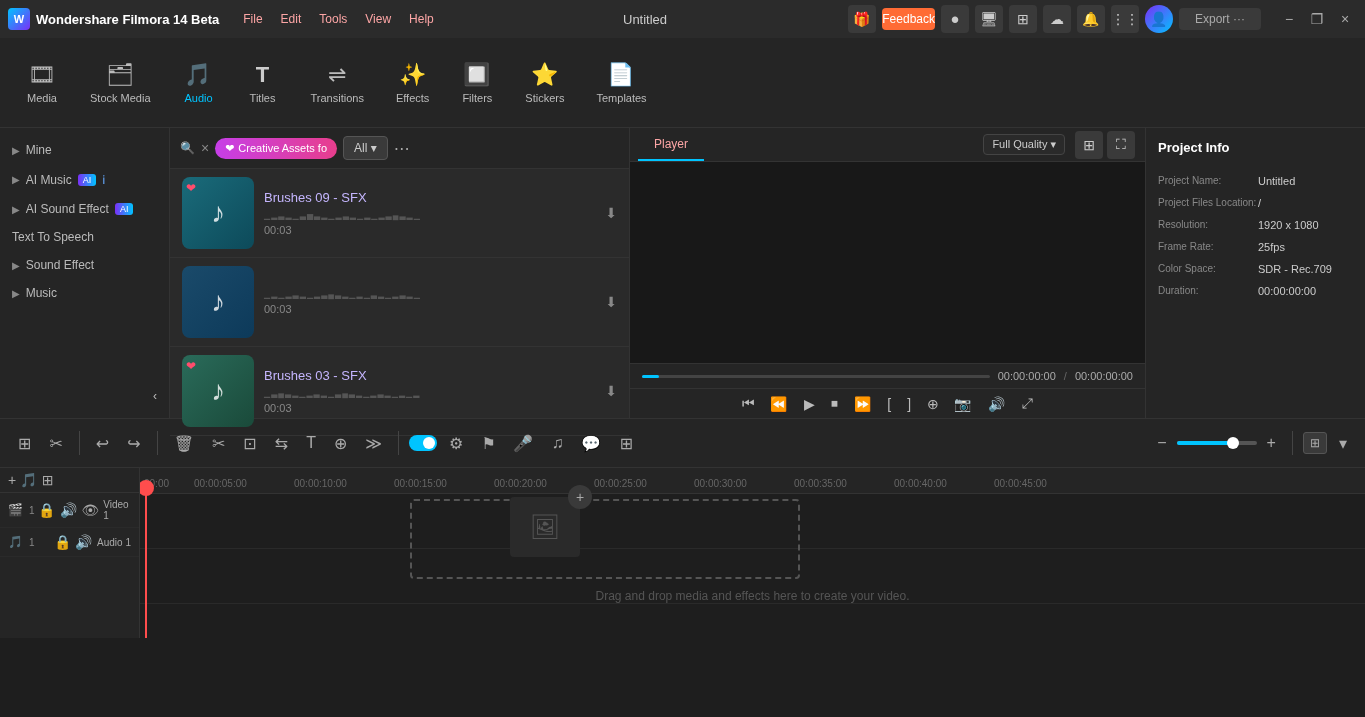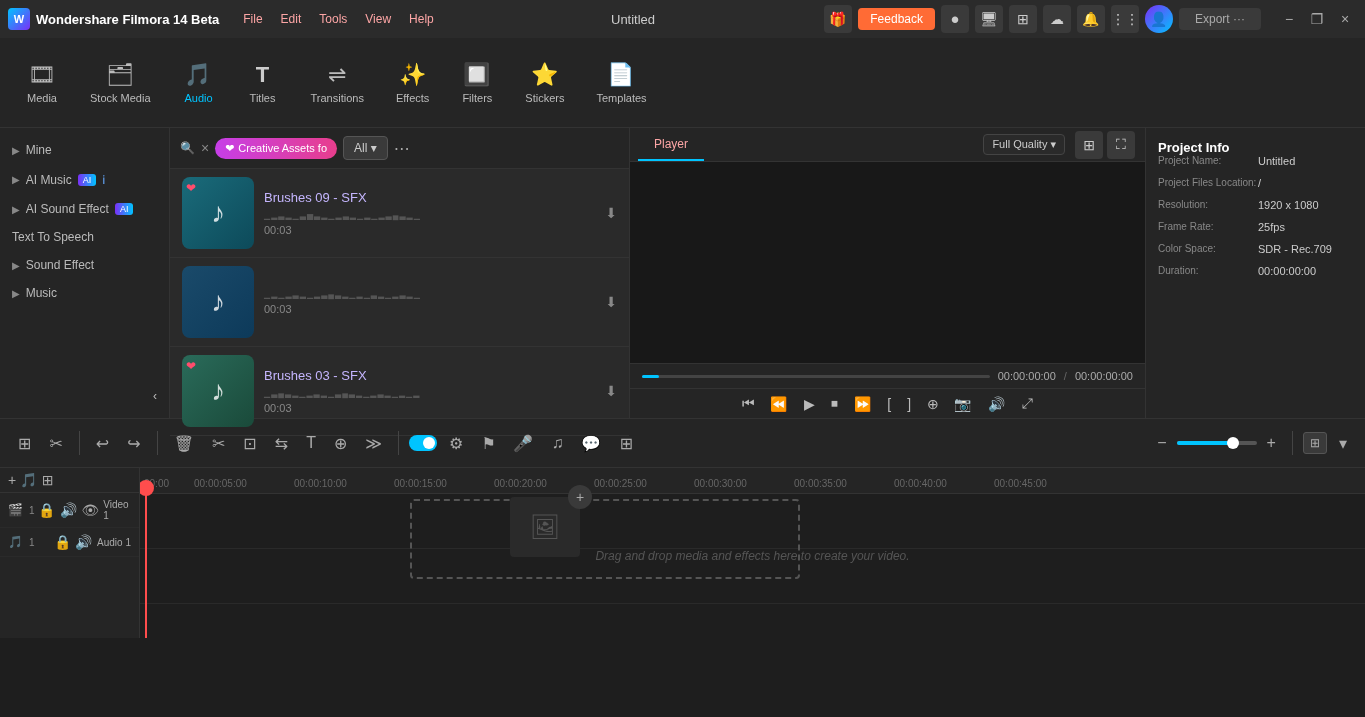--- a/index.html
+++ b/index.html
@@ -6,21 +6,21 @@
     body { background: #1e1e1e; color: #ccc; font-family: 'Segoe UI', sans-serif; font-size: 12px; width: 1365px; height: 717px; overflow: hidden; }
 
     
     .titlebar { display: flex; align-items: center; background: #2b2b2b; height: 38px; padding: 0 8px; gap: 8px; }
     .titlebar-logo { display: flex; align-items: center; gap: 6px; color: #fff; font-size: 13px; font-weight: 600; }
     .titlebar-logo-icon { width: 22px; height: 22px; background: linear-gradient(135deg, #00c4ff, #7b2ff7); border-radius: 4px; display: flex; align-items: center; justify-content: center; color: #fff; font-size: 11px; }
     .titlebar-menus { display: flex; gap: 2px; margin-left: 8px; }
     .titlebar-menu-item { color: #fca5a5; padding: 4px 8px; cursor: pointer; border-radius: 3px; font-size: 12px; }
     .titlebar-title { flex: 1; text-align: center; color: #ccc; font-size: 13px; }
     .titlebar-actions { display: flex; align-items: center; gap: 6px; }
-    .btn-feedback { background: #ff6b35; color: #fff; border: none; border-radius: 4px; padding: 4px 12px; cursor: pointer; font-size: 12px; }
+    .btn-feedback { background: #ff6b35; color: #fff; border: none; border-radius: 4px; padding: 4px 0; cursor: pointer; font-size: 12px; }
     .titlebar-icon-btn { width: 28px; height: 28px; background: #3a3a3a; border-radius: 4px; display: flex; align-items: center; justify-content: center; cursor: pointer; color: #ccc; font-size: 14px; }
     .btn-export { background: #3a3a3a; color: #aaa; border: none; border-radius: 4px; padding: 4px 16px; cursor: pointer; font-size: 12px; }
     .window-controls { display: flex; gap: 4px; margin-left: 8px; }
     .wc-btn { width: 24px; height: 24px; background: none; border: none; color: #aaa; cursor: pointer; font-size: 14px; display: flex; align-items: center; justify-content: center; }
 
     
     .toolbar { display: flex; align-items: center; background: #252525; height: 90px; padding: 0 12px; gap: 4px; border-bottom: 1px solid #333; }
     .toolbar-item { display: flex; flex-direction: column; align-items: center; gap: 4px; padding: 8px 14px; cursor: pointer; border-radius: 6px; color: #bbb; font-size: 11px; min-width: 60px; }
     .toolbar-item.active { color: #00c4ff; }
     .toolbar-icon { font-size: 22px; }
@@ -60,21 +60,21 @@
     .player-quality { background: #2a2a2a; border: 1px solid #444; border-radius: 4px; padding: 3px 8px; color: #ccc; font-size: 11px; margin: 6px 8px; cursor: pointer; }
     .player-canvas { flex: 1; background: #181818; display: flex; align-items: center; justify-content: center; }
     .player-controls-bar { display: flex; align-items: center; gap: 8px; padding: 6px 12px; background: #252525; border-top: 1px solid #333; }
     .progress-bar { flex: 1; height: 3px; background: #444; border-radius: 2px; position: relative; cursor: pointer; }
     .progress-fill { width: 5%; height: 100%; background: #00c4ff; border-radius: 2px; }
     .time-display { color: #aaa; font-size: 11px; white-space: nowrap; }
     .ctrl-btn { background: none; border: none; color: #bbb; cursor: pointer; font-size: 14px; padding: 2px 4px; }
 
     
     .project-info { width: 220px; background: #252525; border-left: 1px solid #333; padding: 12px; }
-    .project-info-title { color: #fff; font-size: 13px; font-weight: 600; margin-bottom: 0; }
+    .project-info-title { color: #fff; font-size: 13px; font-weight: 600; margin-bottom: 20px; }
     .info-row { display: flex; margin-bottom: 10px; }
     .info-label { color: #888; font-size: 10px; width: 100px; flex-shrink: 0; }
     .info-value { color: #ccc; font-size: 11px; }
 
     
     .bottom-toolbar { height: 50px; background: #252525; border-top: 1px solid #333; border-bottom: 1px solid #333; display: flex; align-items: center; padding: 0 12px; gap: 6px; }
     .bt-btn { background: none; border: none; color: #aaa; cursor: pointer; font-size: 16px; padding: 4px 6px; border-radius: 3px; }
     .bt-separator { width: 1px; height: 24px; background: #444; margin: 0 4px; }
     .bt-toggle { width: 28px; height: 16px; background: #00c4ff; border-radius: 8px; position: relative; cursor: pointer; }
     .bt-toggle::after { content: ''; position: absolute; width: 12px; height: 12px; background: #fff; border-radius: 50%; top: 2px; right: 2px; }
@@ -411,18 +411,18 @@
 
       <div class="track-row">
         <div class="media-placeholder">
           <div class="media-placeholder-img">
             <span style="font-size:24px;color:#555;">🖼</span>
             <div class="add-media-circle">+</div>
           </div>
         </div>
       </div>
 
-      <div class="track-row" style="display:flex;align-items:flex-start;justify-content:center;font-style:italic;">
+      <div class="track-row" style="display:flex;align-items:flex-end;justify-content:center;">
         <span style="color:#555;font-size:12px;">Drag and drop media and effects here to create your video.</span>
       </div>
     </div>
   </div>
 </div>
 
 </body></html>

